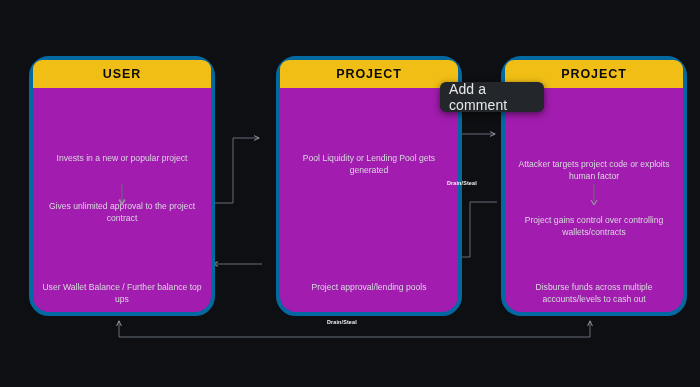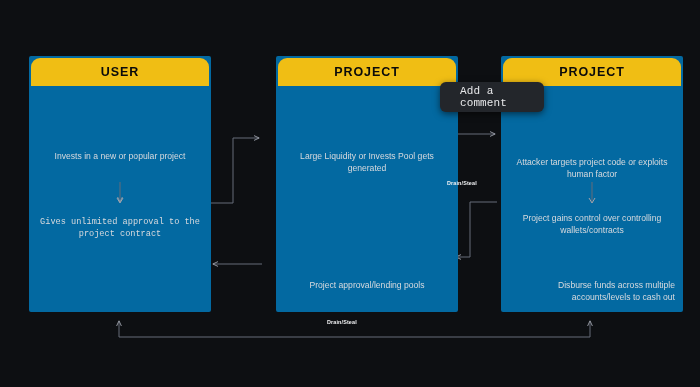--- a/index.html
+++ b/index.html
@@ -8,23 +8,23 @@
     background:#0b0d0f;
     font-family:"Liberation Sans", sans-serif;
     overflow:hidden;
     position:relative;
   }
   #stage{position:absolute;inset:0;background:#0d0f12;}
 
   
   .column{
     position:absolute;
-    border-radius:2px;
-    background:#0369a1;
-    border:2px solid #0369a1;
+    border-radius:20px;
+    background:#a21caf;
+    border:4px solid #0369a1;
     overflow:visible;
   }
   .col-head{
     height:28px;
     border-radius:9px 9px 0 0;
     background:#F0BE14;
     display:flex;align-items:center;justify-content:center;
   }
   .col-head span{
     color:#0b0b0b;
@@ -55,23 +55,22 @@
     position:absolute;
     left:440px;top:82px;
     width:104px;height:30px;
     background:#23262b;
     border-radius:6px;
     display:flex;align-items:center;
     box-shadow:0 2px 7px rgba(0,0,0,.55);
     z-index:50;
   }
   #comment-tip span{
-    color:#e7e8ea;font-size:11px;padding-left:20px;
+    color:#e7e8ea;font-size:14px;padding-left:9px;
     letter-spacing:.1px;
-    font-family:Liberation Mono, monospace;
   }
 
   .edge-label{
     position:absolute;
     color:#f2f3f5;
     font-size:5.4px;
     font-weight:bold;
     letter-spacing:.15px;
     white-space:nowrap;
   }
@@ -118,47 +117,48 @@
       <path d="M590,337 L590,321" fill="none" stroke="#676d78" stroke-width="1" marker-end="url(#ar-u)"></path>
     </g>
   </svg>
 
   <div class="column" id="col-user">
     <div class="col-head">
       <span>USER</span>
     </div>
     <div class="col-body">
       <div class="cell" style="top:64px;">Invests in a new or popular project</div>
-      <div class="cell" style="top:130px;font-family:Liberation Mono, monospace;">Gives unlimited approval to the project contract</div>
+      <div class="cell" style="top:112px;">Gives unlimited approval to the project contract</div>
+      <div class="cell" style="top:193px;">User Wallet Balance / Further balance top ups</div>
 
       <svg style="position:absolute;left:0;top:0;" width="178" height="224">
         <path d="M89,96 L89,116" fill="none" stroke="#676d78" stroke-width="1" marker-end="url(#ar-r)" transform="rotate(0)"></path>
         <path d="M86,112 L89,117 L92,112" fill="none" stroke="#9ea3ad" stroke-width="1"></path>
       </svg>
     </div>
   </div>
 
   <div class="column" id="col-project">
     <div class="col-head">
       <span>PROJECT</span>
     </div>
     <div class="col-body">
-      <div class="cell" style="top:64px;">Large Liquidity or Invests Pool gets generated</div>
+      <div class="cell" style="top:64px;">Pool Liquidity or Lending Pool gets generated</div>
       <div class="cell" style="top:193px;">Project approval/lending pools</div>
     </div>
   </div>
 
   <div class="column" id="col-attacker">
     <div class="col-head">
       <span>PROJECT</span>
     </div>
     <div class="col-body">
       <div class="cell" style="top:70px;">Attacker targets project code or exploits human factor</div>
       <div class="cell" style="top:126px;">Project gains control over controlling wallets/contracts</div>
-      <div class="cell" style="top:193px;text-align:right;">Disburse funds across multiple accounts/levels to cash out</div>
+      <div class="cell" style="top:193px;">Disburse funds across multiple accounts/levels to cash out</div>
 
       <svg style="position:absolute;left:0;top:0;" width="178" height="224">
         <path d="M89,96 L89,117" fill="none" stroke="#676d78" stroke-width="1"></path>
         <path d="M86,112 L89,117 L92,112" fill="none" stroke="#9ea3ad" stroke-width="1"></path>
       </svg>
     </div>
   </div>
 
   <div class="edge-label" id="lbl-drain-mid">Drain/Steal</div>
   <div class="edge-label" id="lbl-drain-bottom">Drain/Steal</div>

